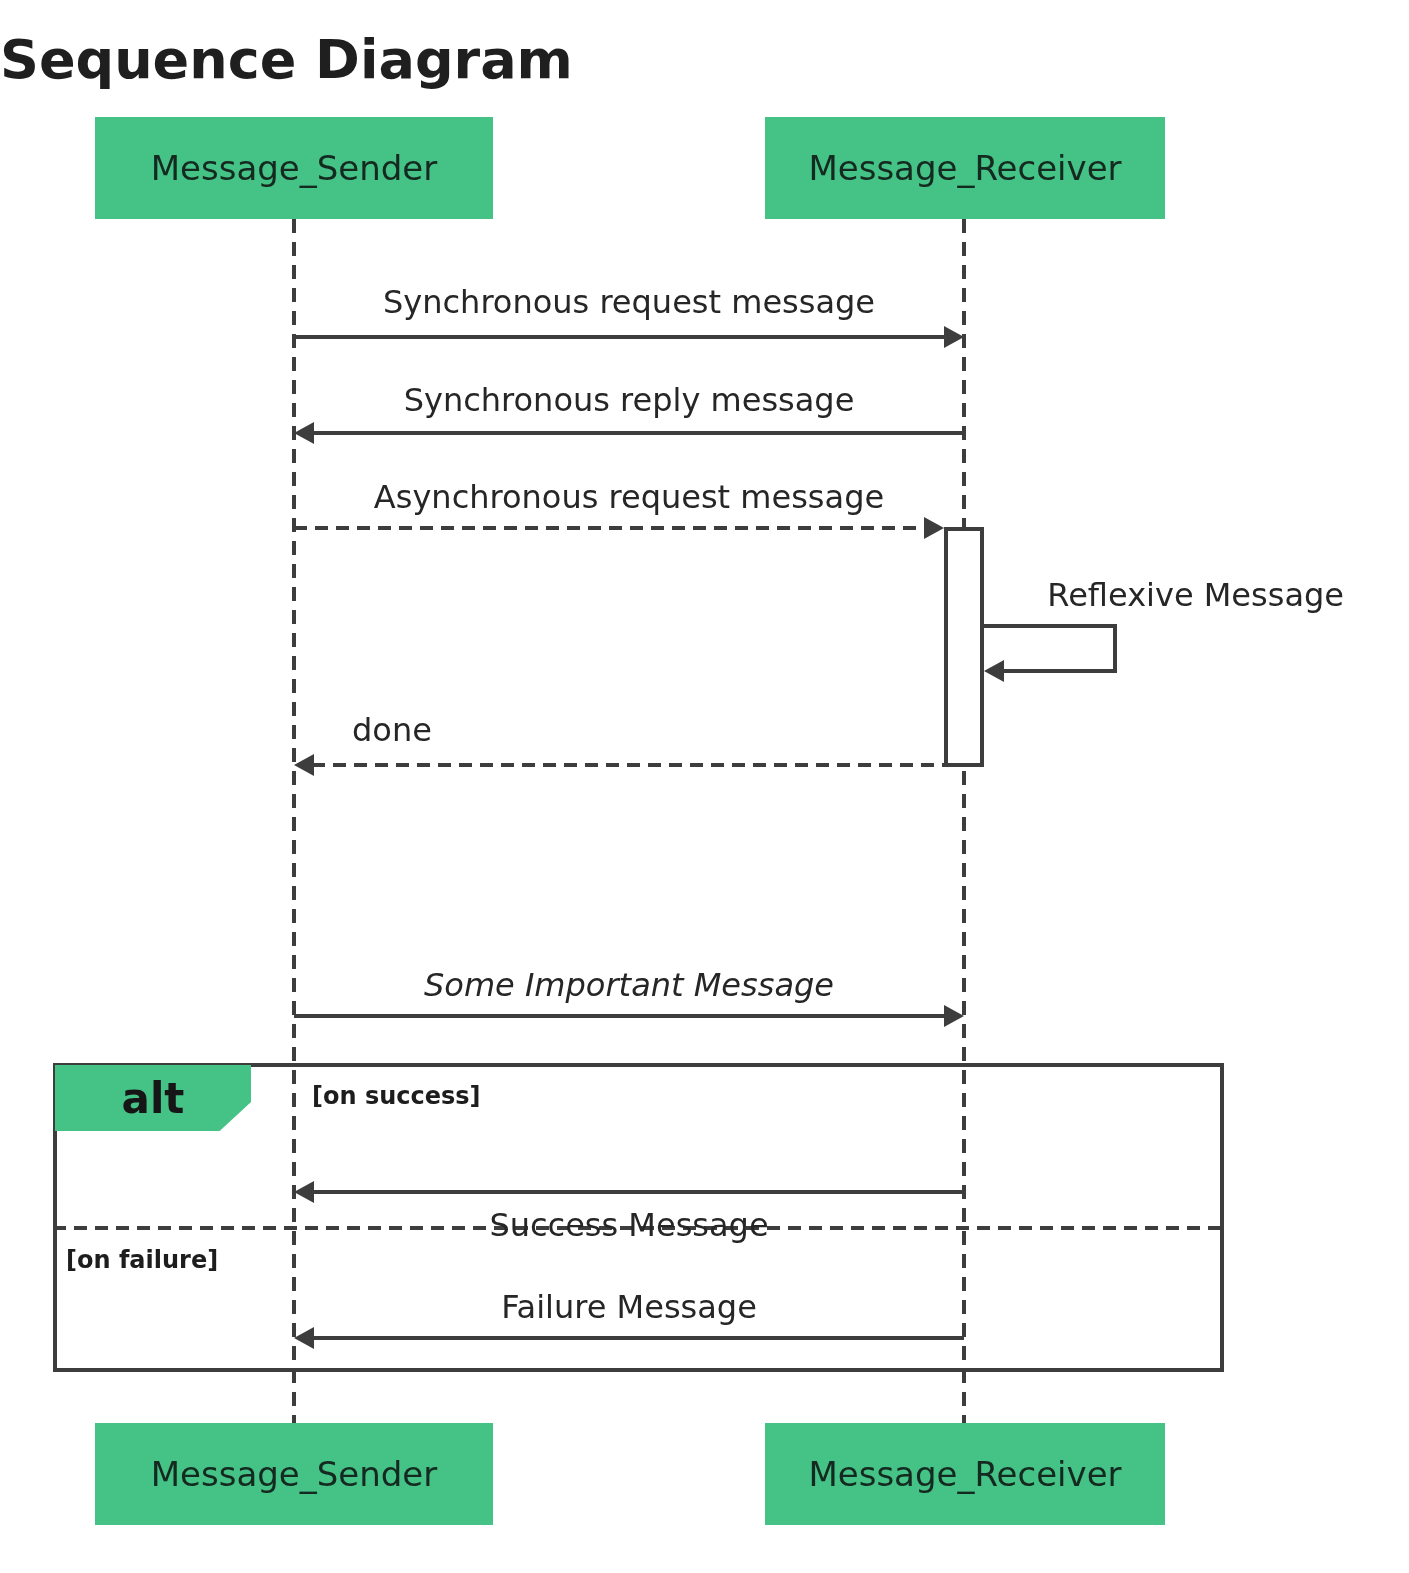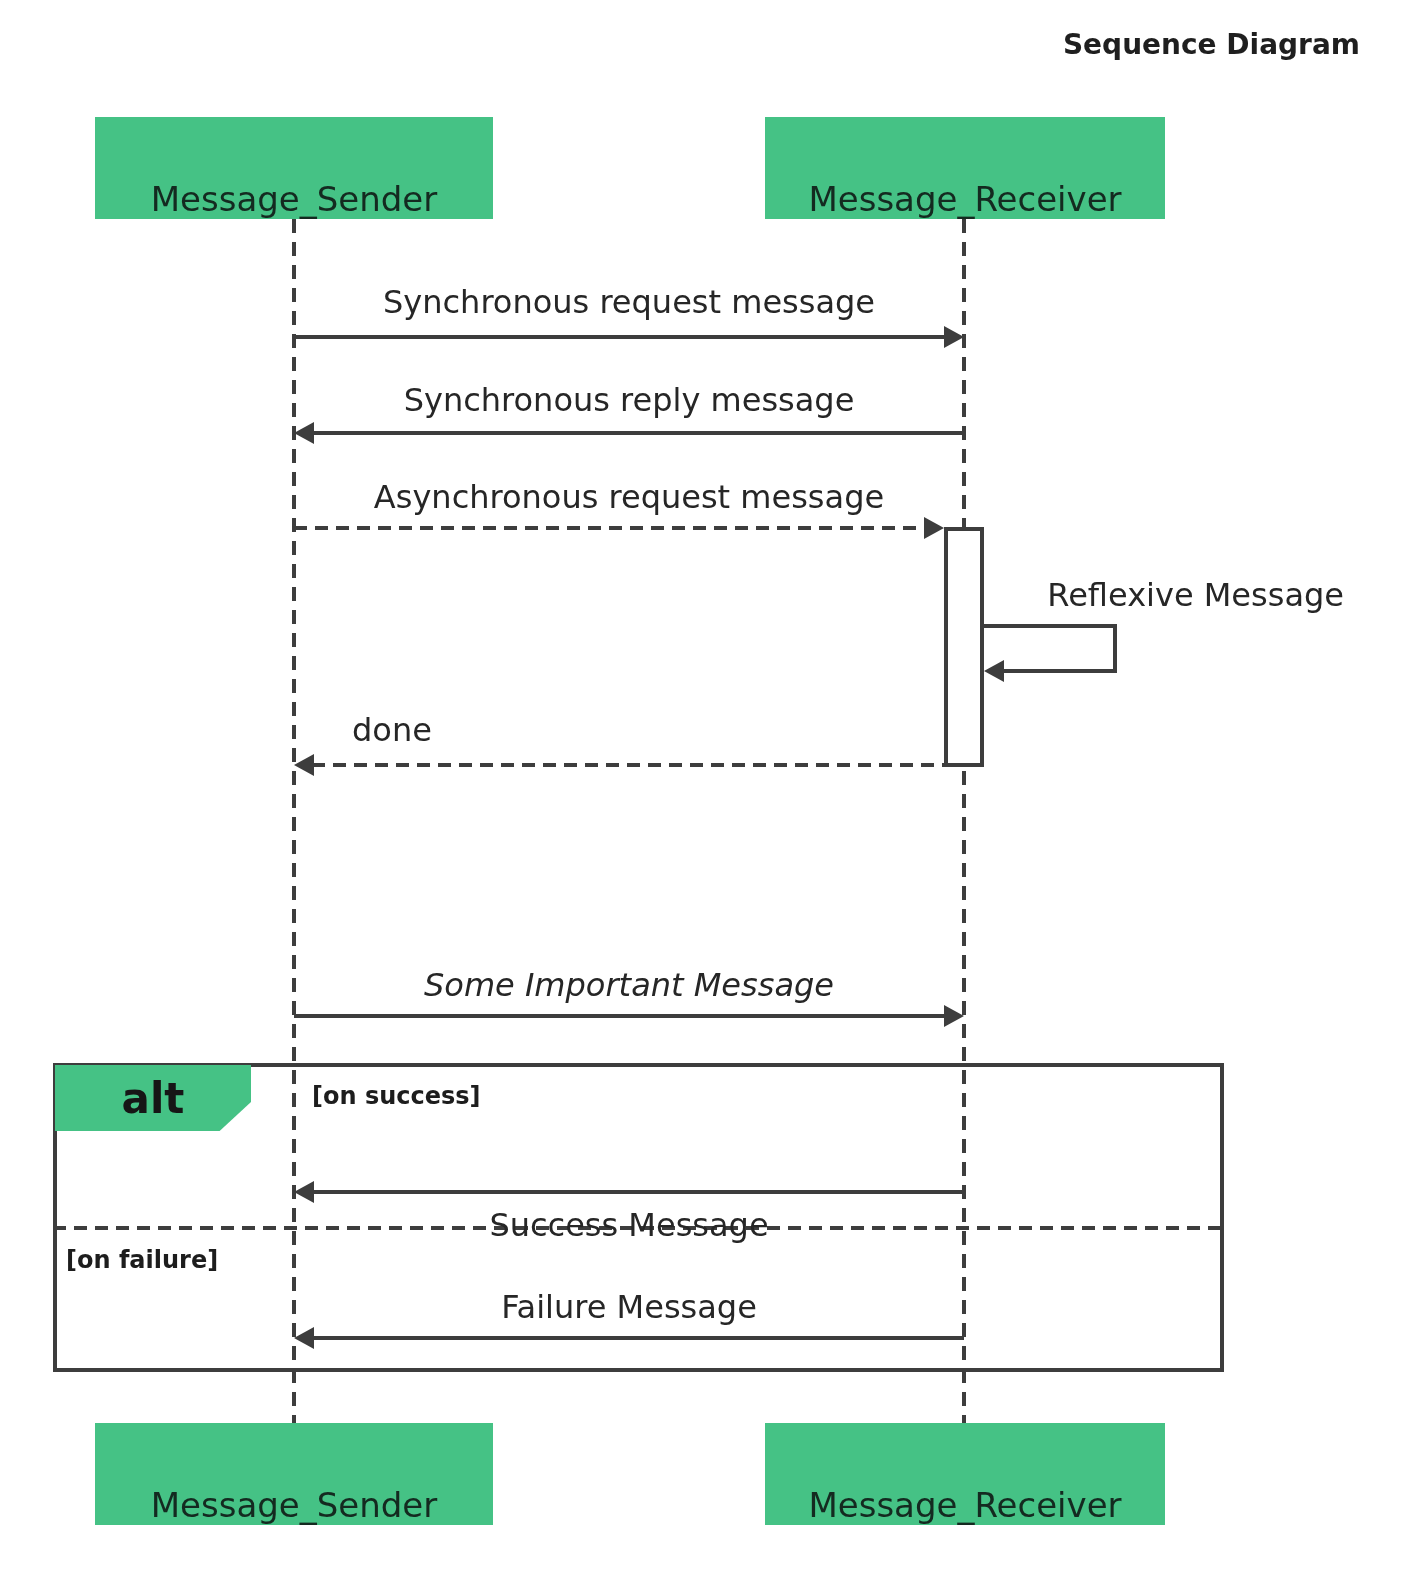--- a/index.html
+++ b/index.html
@@ -13,30 +13,30 @@
     width: 1409px;
     height: 1573px;
     background: #ffffff;
     font-family: "DejaVu Sans", "Liberation Sans", sans-serif;
     color: var(--text);
     overflow: hidden;
   }
   .title {
     position: absolute;
     top: 28px; left: 0; width: 1360px;
-    text-align: right;
-    font-size: 28px;
+    text-align: left;
+    font-size: 54px;
     font-weight: 700;
     color: #1f1f1f;
   }
   .actor {
     position: absolute;
     width: 398px; height: 102px;
     background: var(--actor-fill);
-    display: flex; align-items: flex-end; justify-content: center;
+    display: flex; align-items: center; justify-content: center;
     font-size: 34px;
     color: #142a20;
   }
   .lifeline {
     position: absolute;
     width: 4px;
     background: repeating-linear-gradient(to bottom, var(--line) 0 14px, transparent 14px 23px);
   }
   .line-solid {
     position: absolute; height: 4px;

